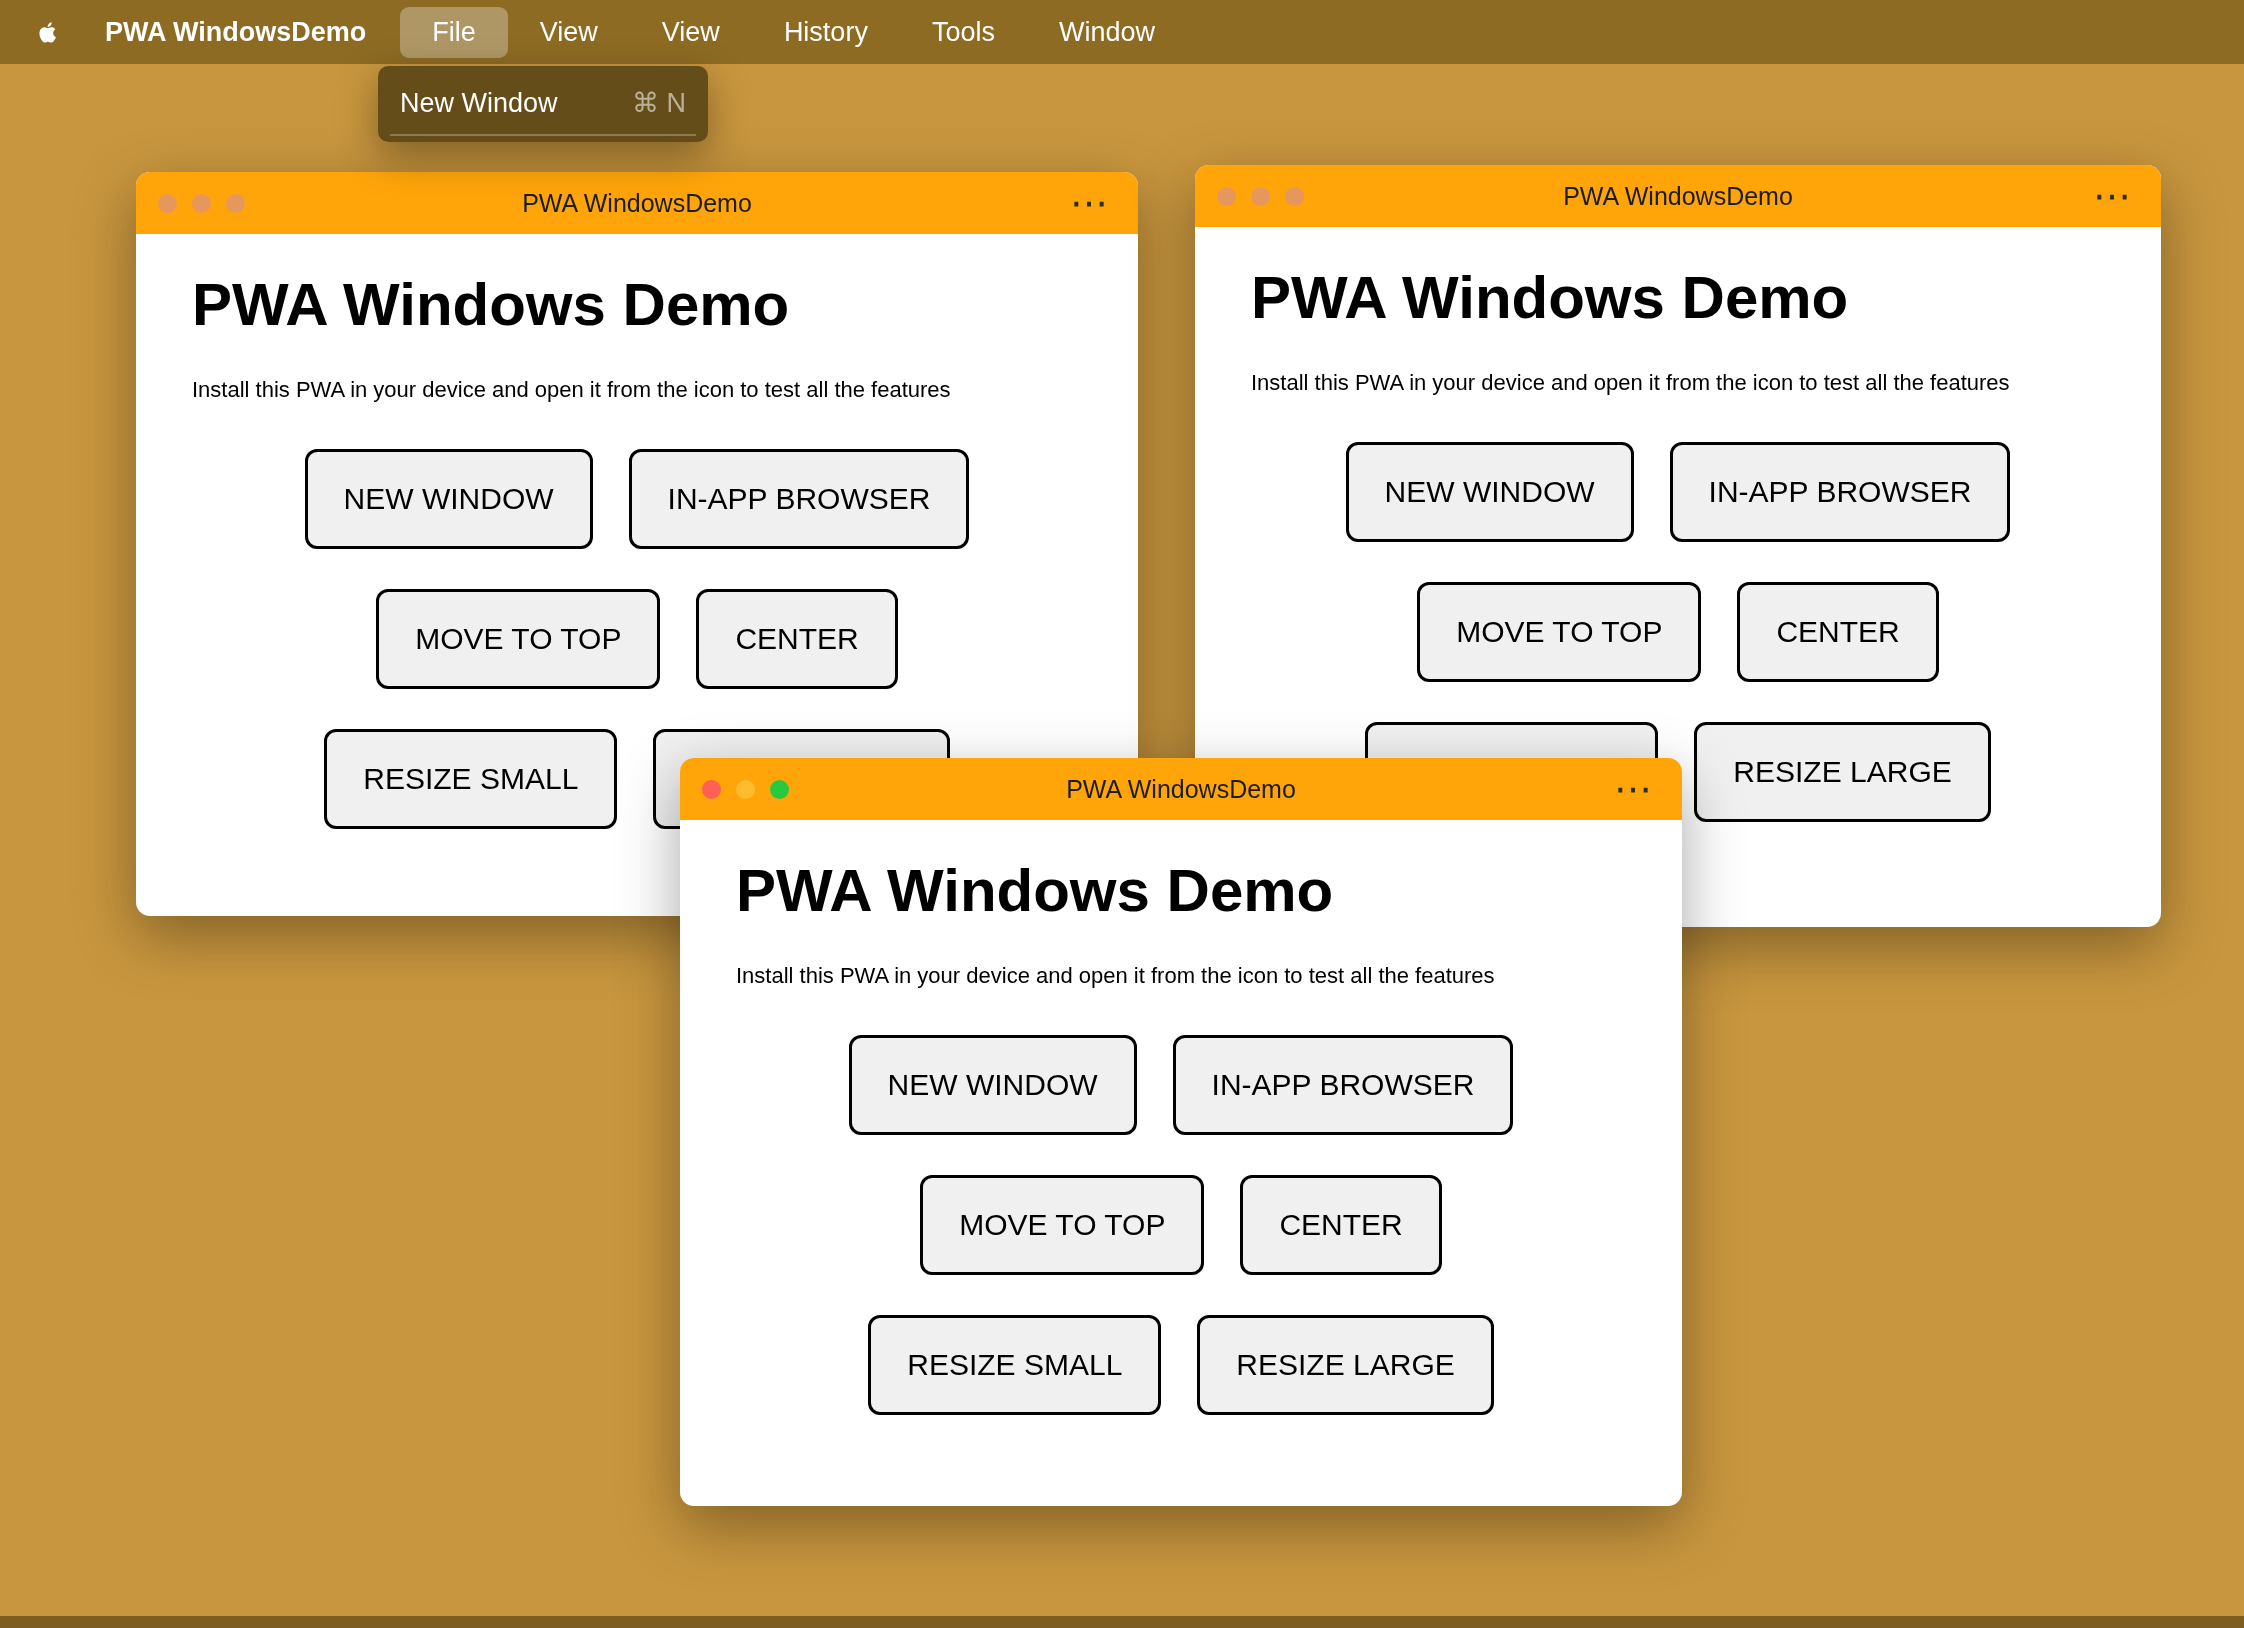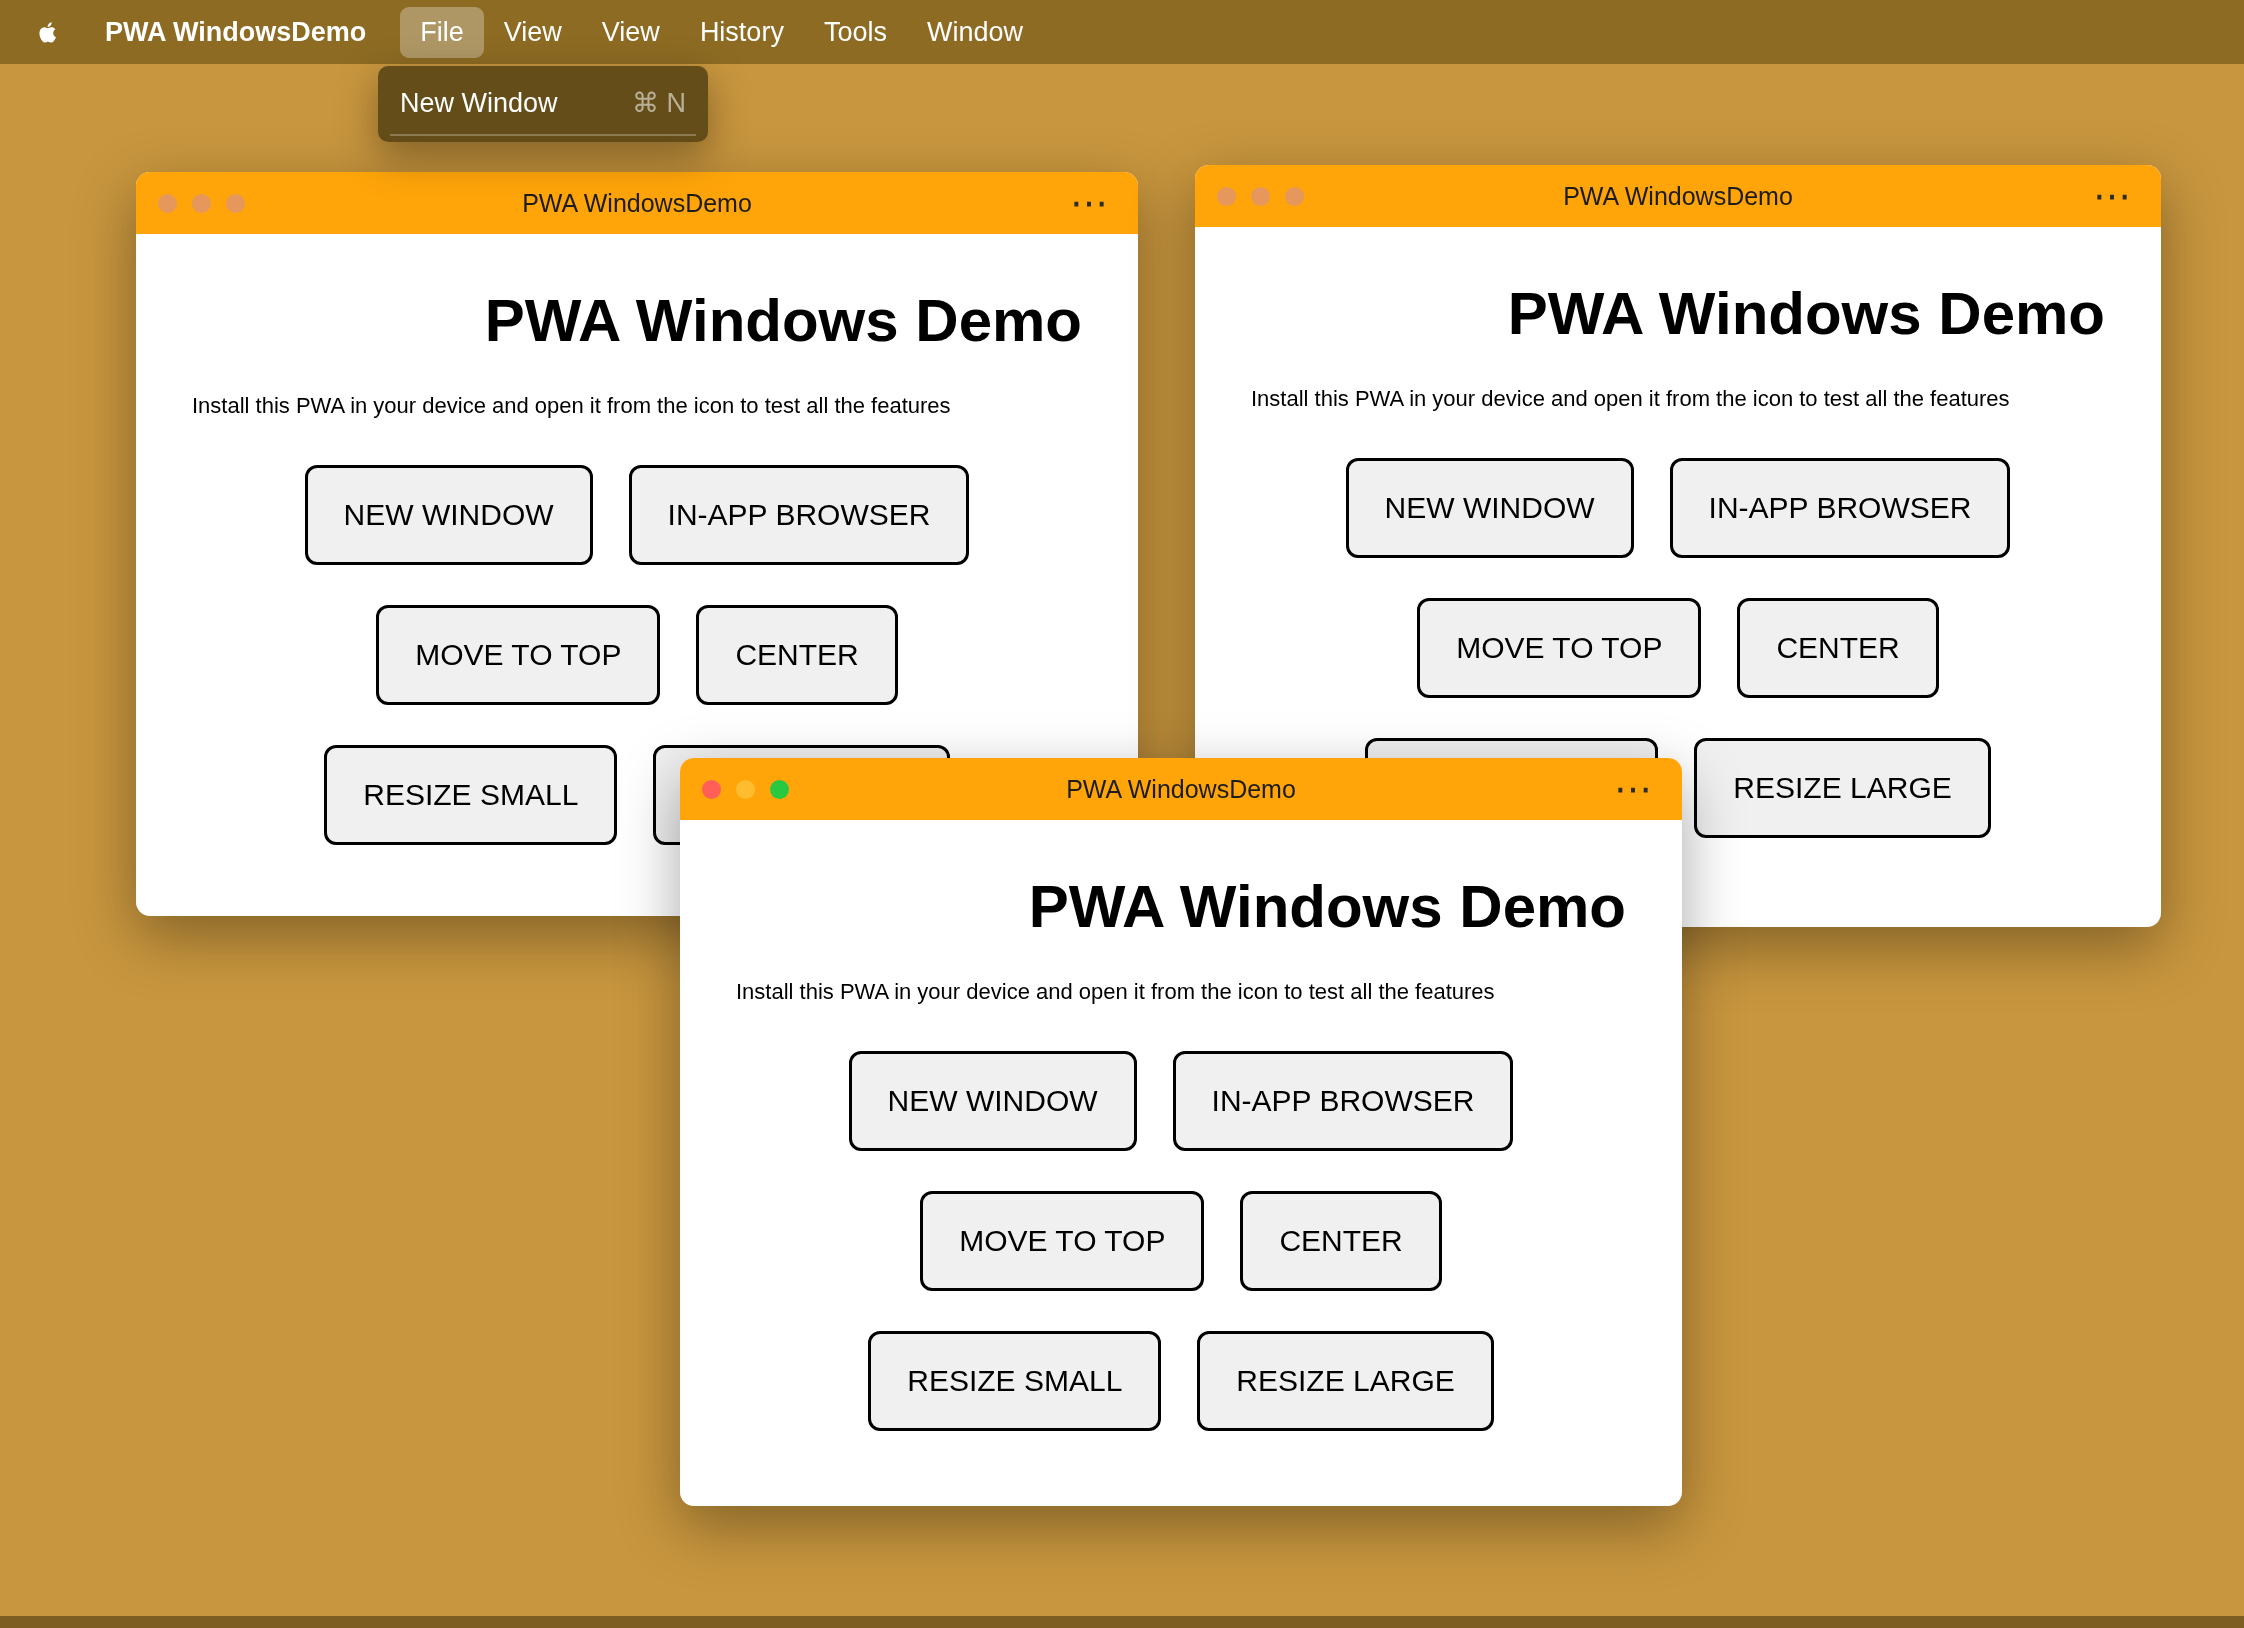--- a/index.html
+++ b/index.html
@@ -15,21 +15,21 @@
   .menu-bar {
     position: absolute; top: 0; left: 0; width: 2244px; height: 64px;
     background: #8d6b23;
     display: flex; align-items: center;
     padding: 0 20px;
     color: #fff; font-size: 27px;
     z-index: 50;
   }
   .apple-menu { display: flex; align-items: center; padding: 0 24px 0 14px; height: 100%; }
   .app-name { font-weight: bold; padding: 0 20px; margin-right: 14px; }
-  .menu-item { padding: 10px 20px; border-radius: 9px; cursor: default; }
+  .menu-item { padding: 10px 32px; border-radius: 9px; cursor: default; }
   .menu-item.active { background: rgba(255,255,255,0.30); }
 
   
   .dropdown {
     position: absolute; left: 378px; top: 66px; width: 330px;
     background: rgba(93,71,22,0.93);
     border-radius: 10px;
     box-shadow: 0 14px 40px rgba(0,0,0,0.35);
     padding: 6px 0;
     z-index: 60;
@@ -60,22 +60,22 @@
   .dot { width: 19px; height: 19px; border-radius: 50%; }
   .inactive .dot { background: #e5975c; }
   .active-win .dot-close { background: #ff5f57; }
   .active-win .dot-min   { background: #febc2e; }
   .active-win .dot-zoom  { background: #28c840; }
   .win-title { flex: 1; text-align: center; font-size: 25px; color: #1c1c1c; }
   .win-ellipsis { position: absolute; right: 30px; font-size: 38px; color: #2c2c2c; line-height: 0; }
 
   .content { padding: 36px 56px 0; }
   .content h1 {
-    font-size: 60px; font-weight: bold; text-align: right;
-    color: #000; margin: 16px 0 36px;
+    font-size: 60px; font-weight: bold; text-align: left;
+    color: #000; margin: 0 0 36px;
   }
   .content p {
     font-size: 22px; color: #000; line-height: 1.35;
     margin: 0 0 44px; max-width: 910px;
   }
   .btn-row { display: flex; justify-content: center; gap: 36px; margin-bottom: 40px; }
   .demo-btn {
     font-family: "Liberation Sans", sans-serif;
     font-size: 30px; color: #000;
     background: #f0f0f0;

